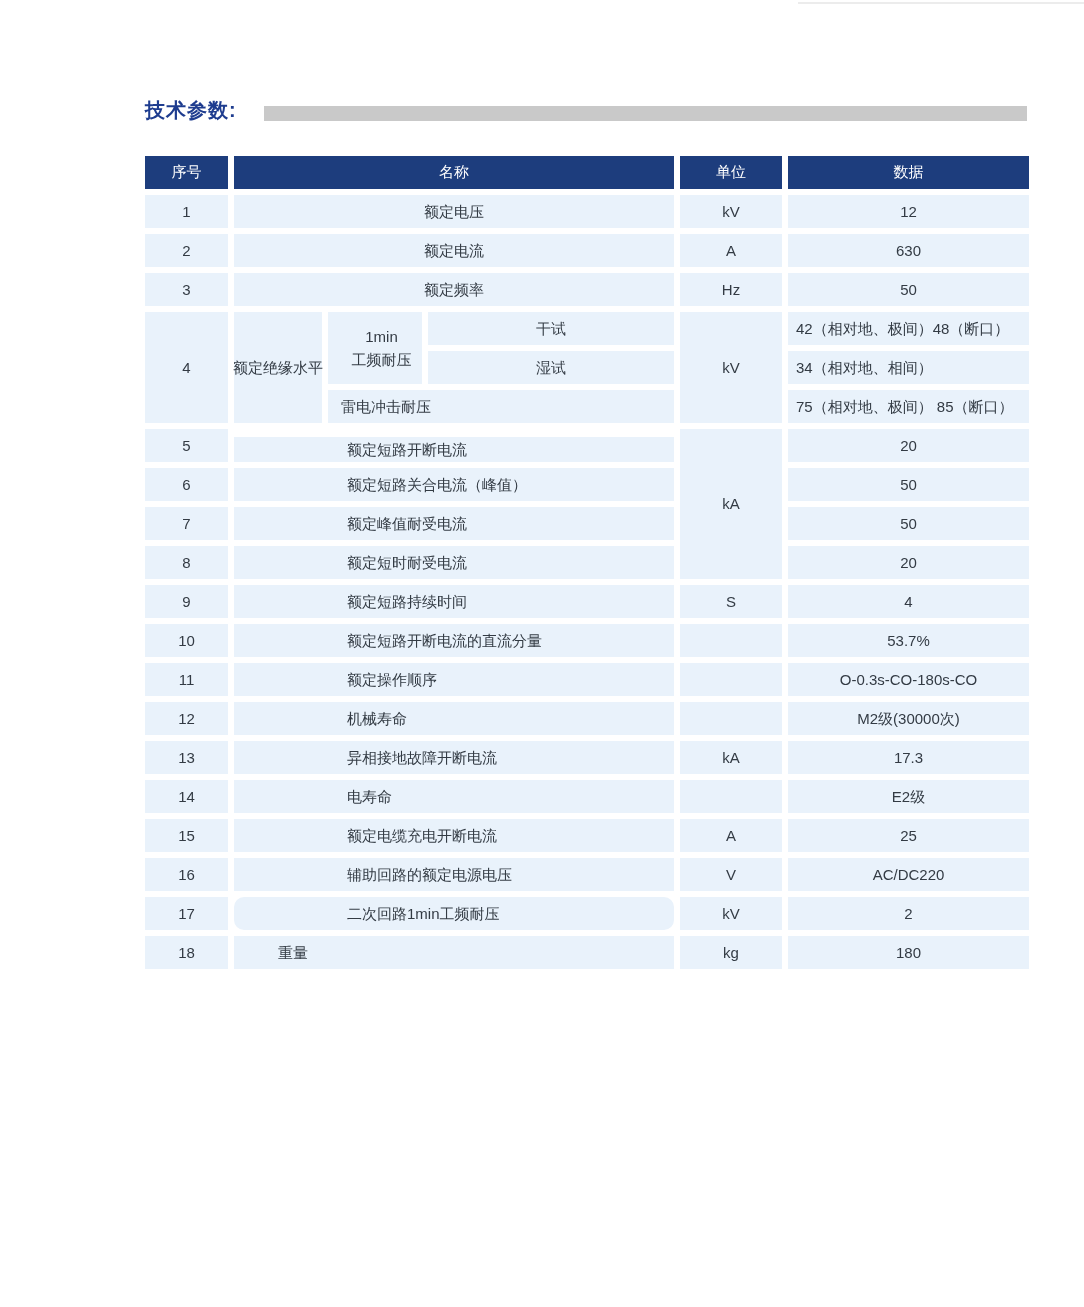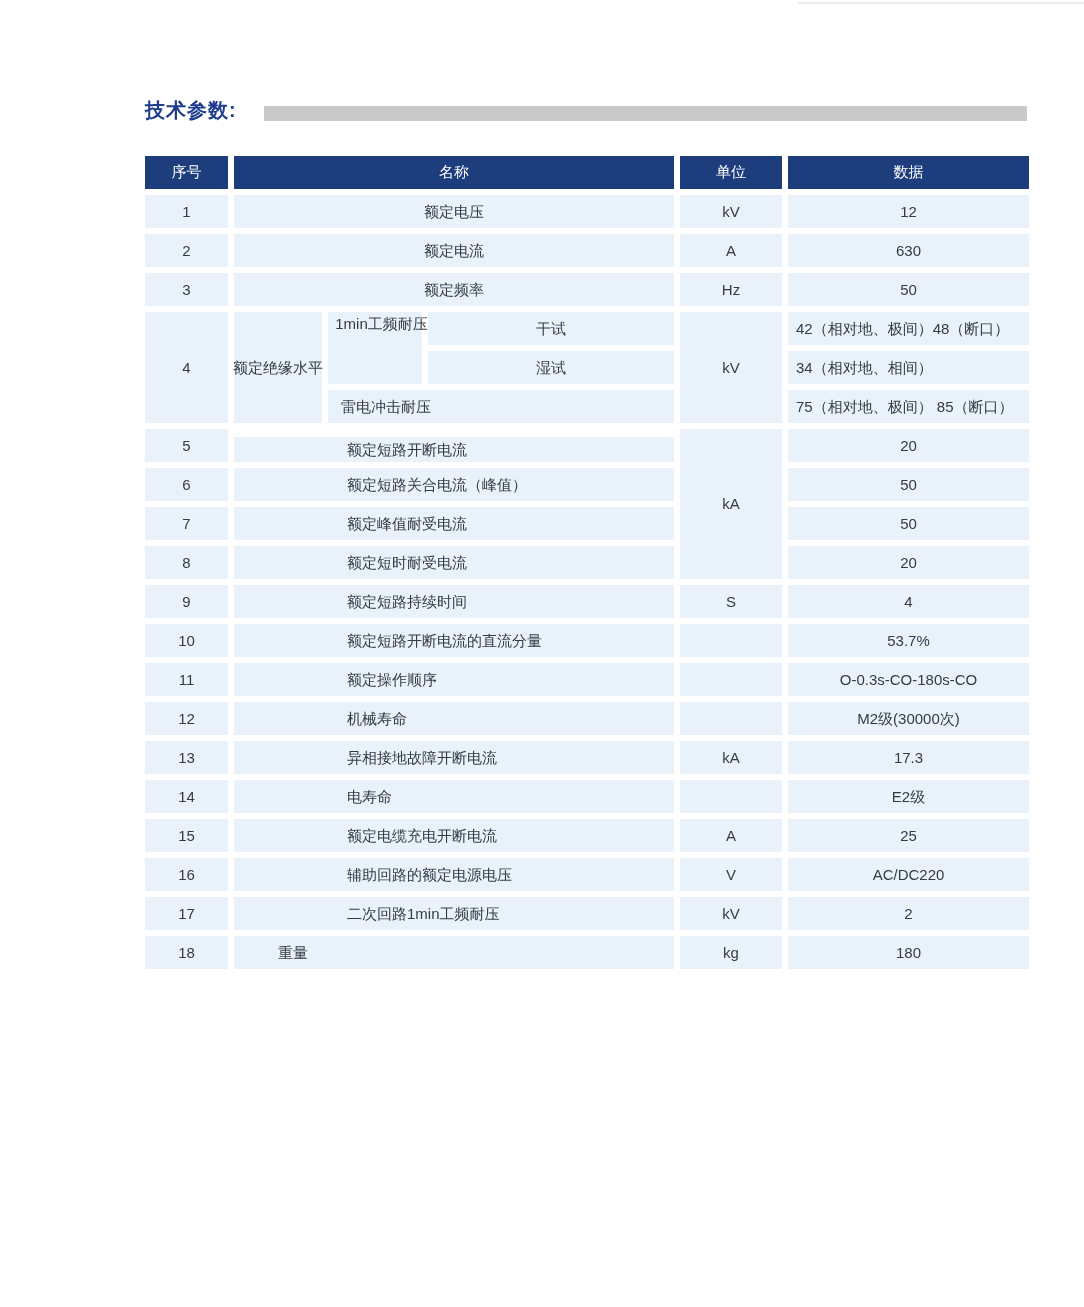--- a/index.html
+++ b/index.html
@@ -43,21 +43,21 @@
   }
   .cell{
     background:var(--cell-bg);color:var(--text-color);
     display:flex;align-items:center;justify-content:center;
     font-size:15px;line-height:18px;white-space:nowrap;
   }
   .c-left-lg{justify-content:flex-start;padding-left:113px;}
   .c-left-sm{justify-content:flex-start;padding-left:13px;}
   .c-left-xs{justify-content:flex-start;padding-left:8px;}
   .c-col-center{flex-direction:row;justify-content:center;line-height:19px;}
-  .c-col-left{flex-direction:row;justify-content:center;align-items:flex-start;
+  .c-col-left{flex-direction:column;justify-content:center;align-items:center;
     padding-left:13px;line-height:23px;}
 </style>
 </head>
 <body>
 
 <div class="edge-line"></div>
 
 <div class="section-title">技术参数:</div>
 <div class="title-bar"></div>
 
@@ -133,21 +133,21 @@
     <div class="cell" style="grid-area: 17 / 6;">E2级</div>
     <div class="cell" style="grid-area: 18 / 1;">15</div>
     <div class="cell c-left-lg" style="grid-area: 18 / 2 / auto / span 3;">额定电缆充电开断电流</div>
     <div class="cell" style="grid-area: 18 / 5;">A</div>
     <div class="cell" style="grid-area: 18 / 6;">25</div>
     <div class="cell" style="grid-area: 19 / 1;">16</div>
     <div class="cell c-left-lg" style="grid-area: 19 / 2 / auto / span 3;">辅助回路的额定电源电压</div>
     <div class="cell" style="grid-area: 19 / 5;">V</div>
     <div class="cell" style="grid-area: 19 / 6;">AC/DC220</div>
     <div class="cell" style="grid-area: 20 / 1;">17</div>
-    <div class="cell c-left-lg" style="grid-area: 20 / 2 / auto / span 3;">二次回路1min工频耐压</div>
+    <div class="cell c-left-lg" style="grid-area: 20 / 2 / auto / span 3; border-radius: 10px;">二次回路1min工频耐压</div>
     <div class="cell" style="grid-area: 20 / 5;">kV</div>
     <div class="cell" style="grid-area: 20 / 6;">2</div>
     <div class="cell" style="grid-area: 21 / 1;">18</div>
     <div class="cell c-left-lg" style="grid-area: 21 / 2 / auto / span 3; padding-left: 44px;">重量</div>
     <div class="cell" style="grid-area: 21 / 5;">kg</div>
     <div class="cell" style="grid-area: 21 / 6;">180</div>
     <div class="cell" style="grid-area: 8 / 5 / span 4;">kA</div>
   </div>
 
 </body></html>

